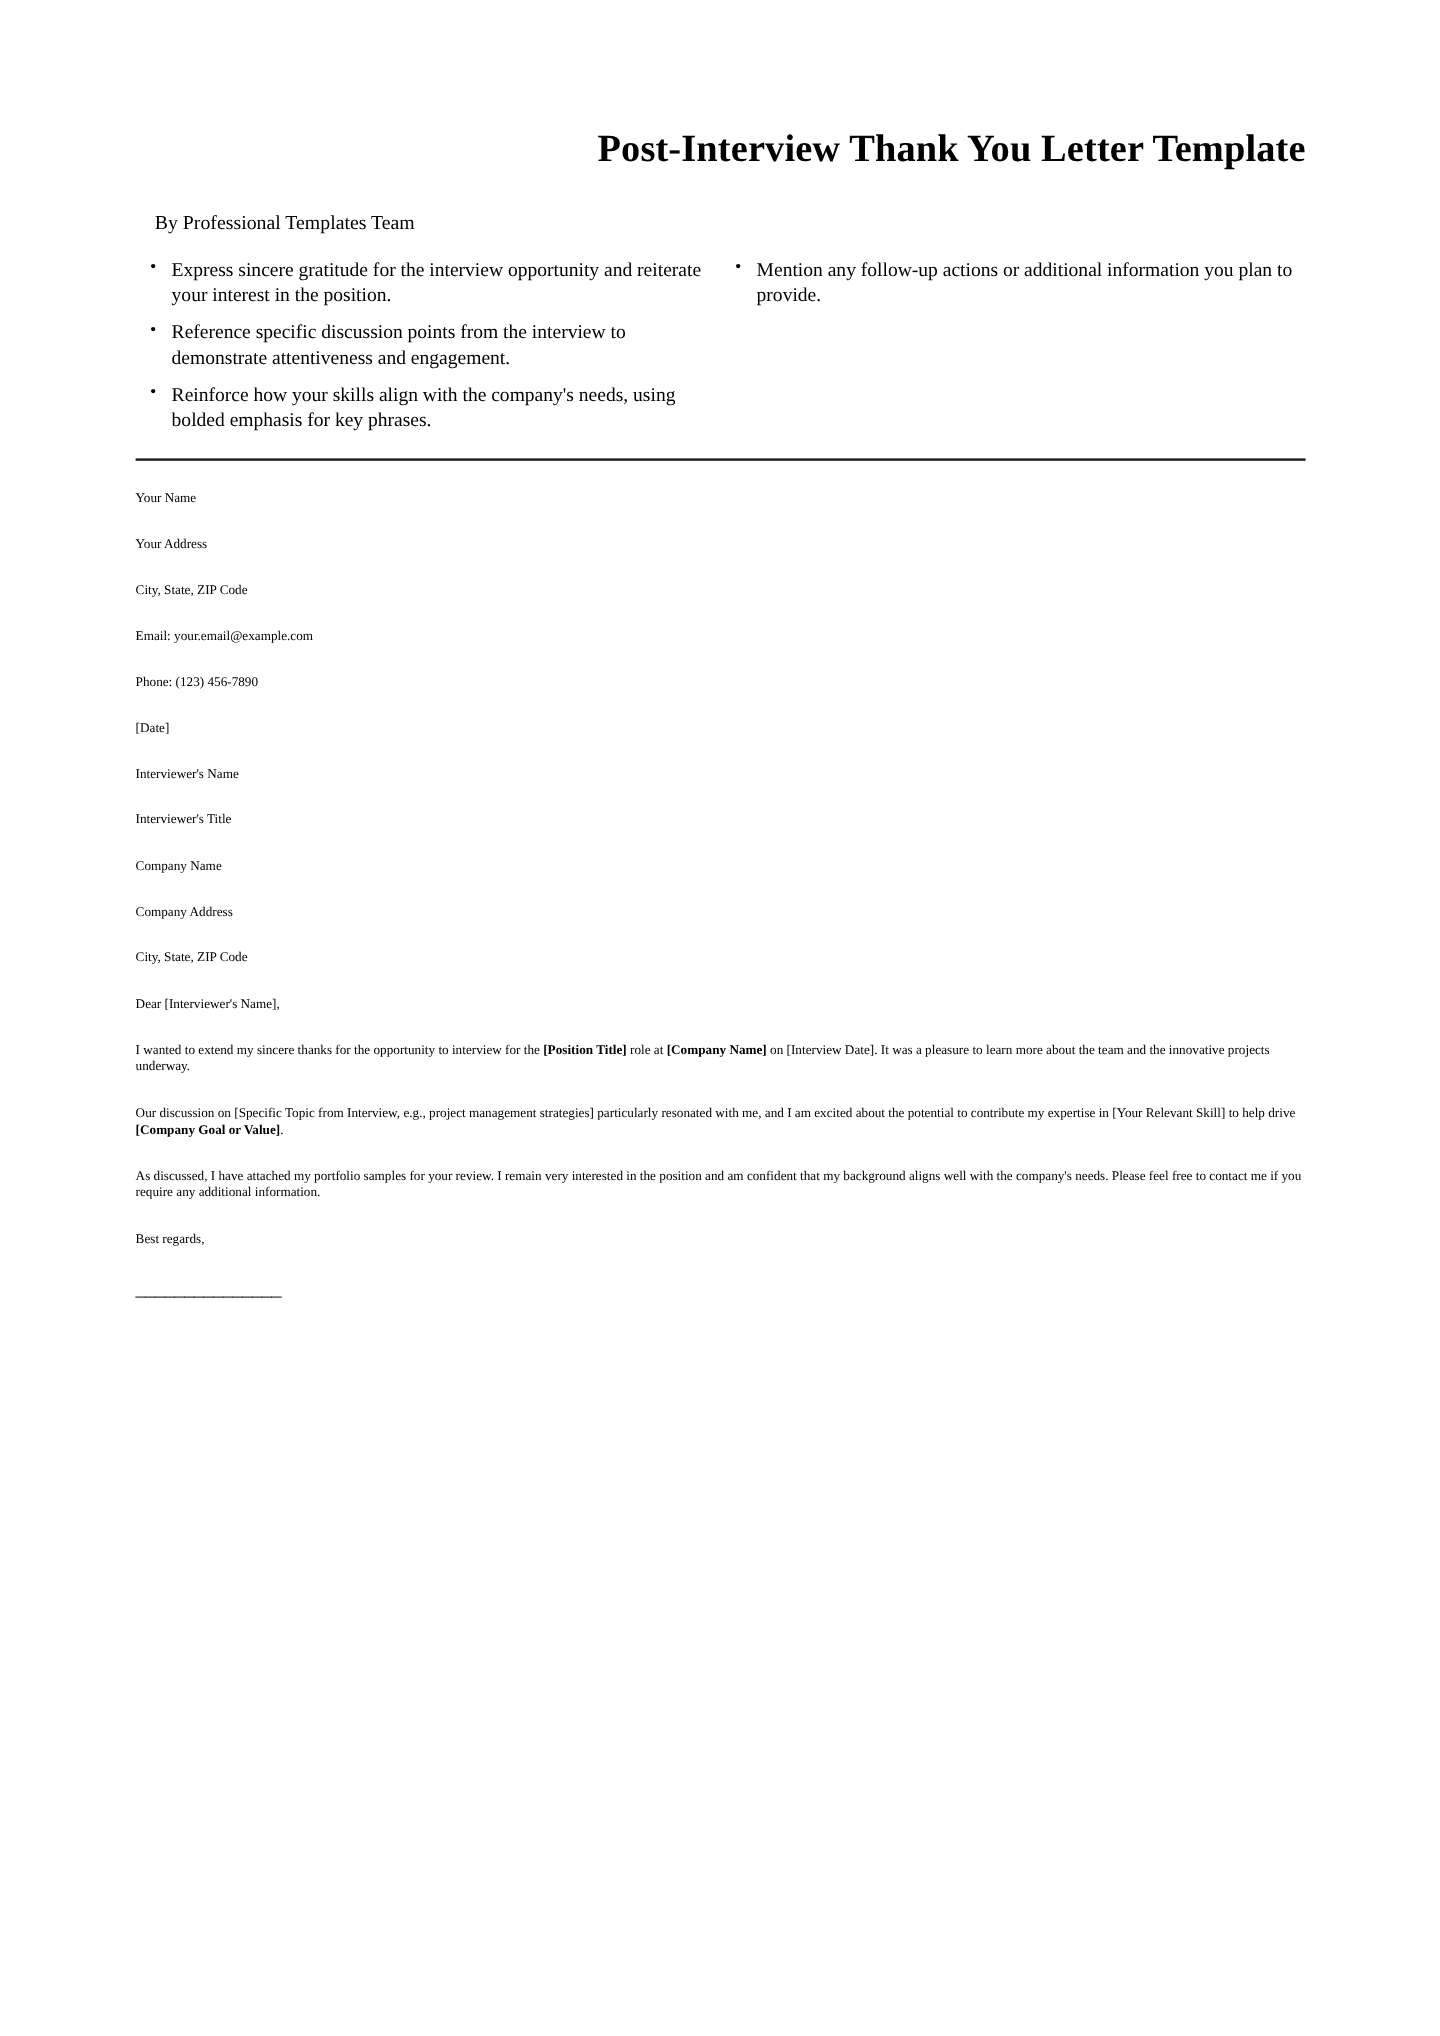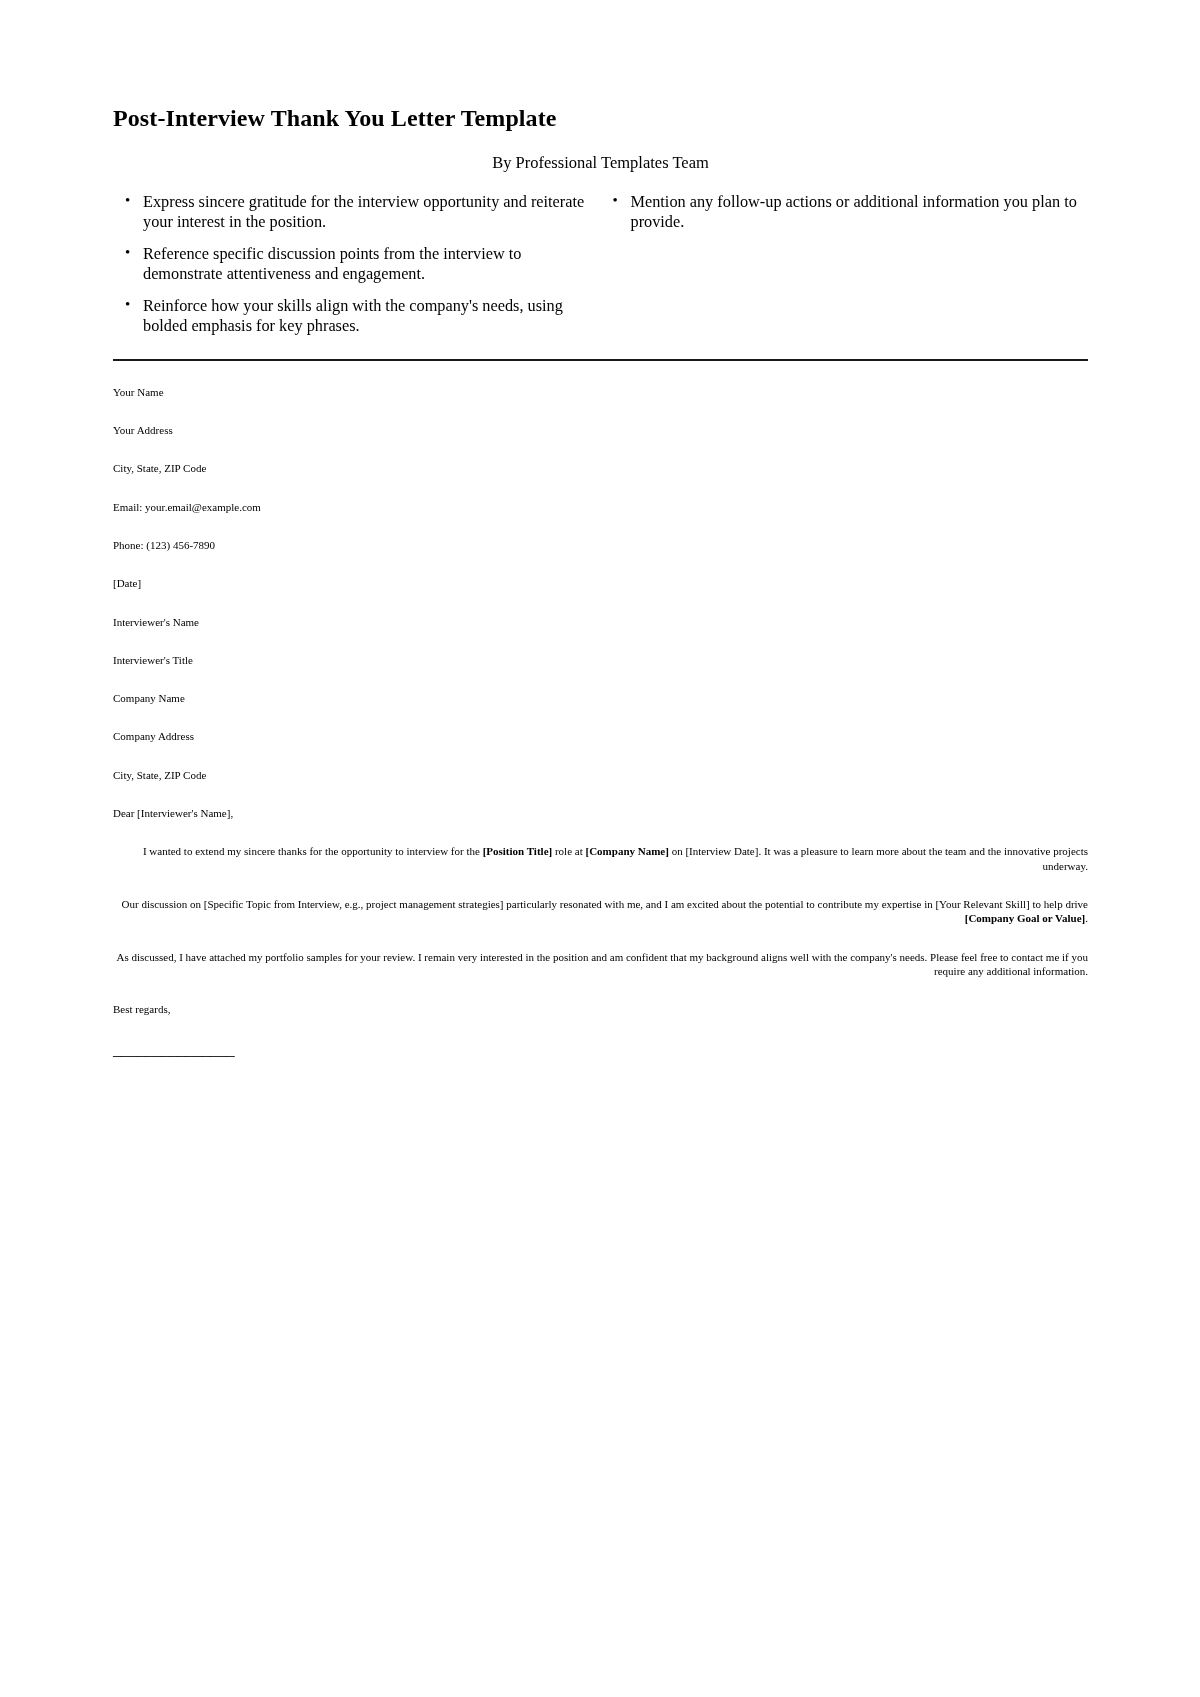--- a/index.html
+++ b/index.html
@@ -22,33 +22,33 @@
     box-sizing: border-box;
     padding: 0;
   }
   .content {
     position: absolute;
     left: 113px;
     top: 0;
     width: 975px;
   }
   .doc-title {
-    text-align: left;
-    font-size: 24px;
+    text-align: right;
+    font-size: 32px;
     font-weight: bold;
     letter-spacing: 0.1px;
     margin: 0;
     padding-top: 104px;
     line-height: 1.2;
   }
   .doc-byline {
-    text-align: center;
+    text-align: left;
     font-size: 16.5px;
     font-weight: normal;
-    margin: 2px;
+    margin: 16px;
     padding-top: 18px;
     line-height: 1.2;
   }
   .tips {
     display: flex;
     flex-direction: row;
     margin-top: 19px;
     width: 100%;
   }
   .tips-col {
@@ -89,21 +89,20 @@
   }
   .letter p {
     font-size: 11px;
     line-height: 1.30;
     margin: 0;
     padding-top: 24px;
     text-align: left;
   }
   .letter p.body-para {
     padding-top: 24px;
-    text-align: right;
   }
   .letter p b {
     font-weight: bold;
   }
   .sig-line {
     font-size: 16.8px;
     line-height: 1.30;
     margin: 0;
     padding-top: 23px;
     letter-spacing: -0.3px;

